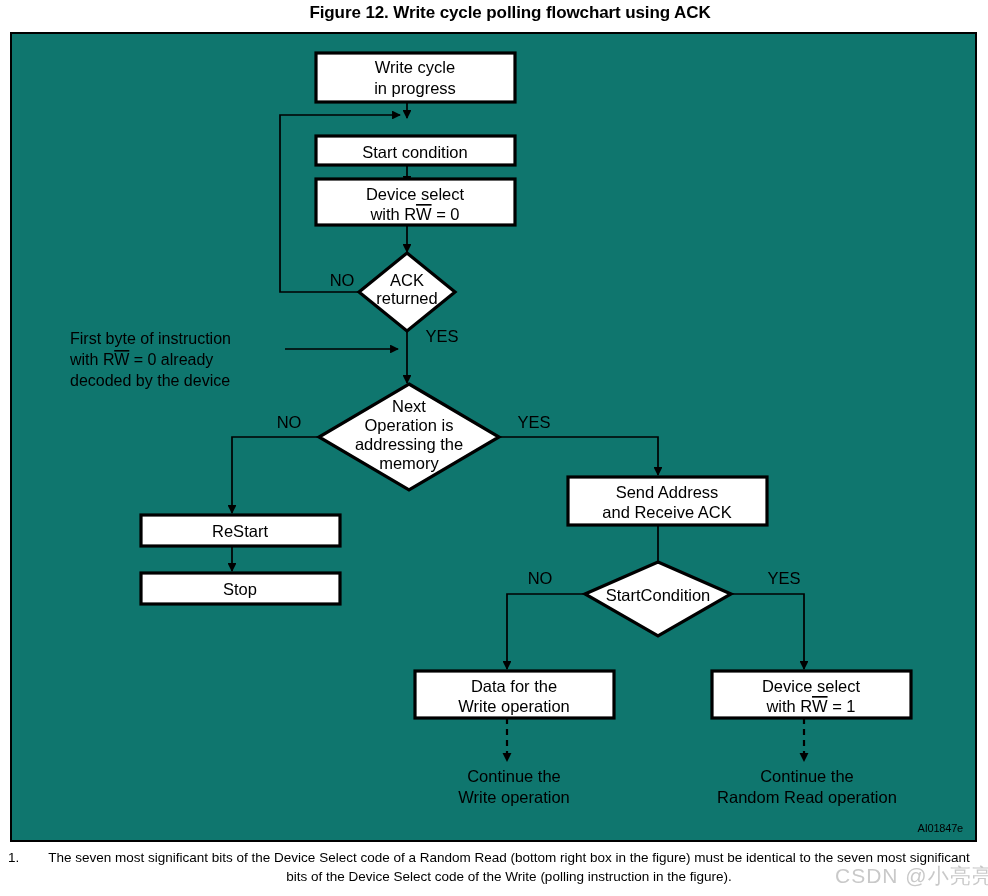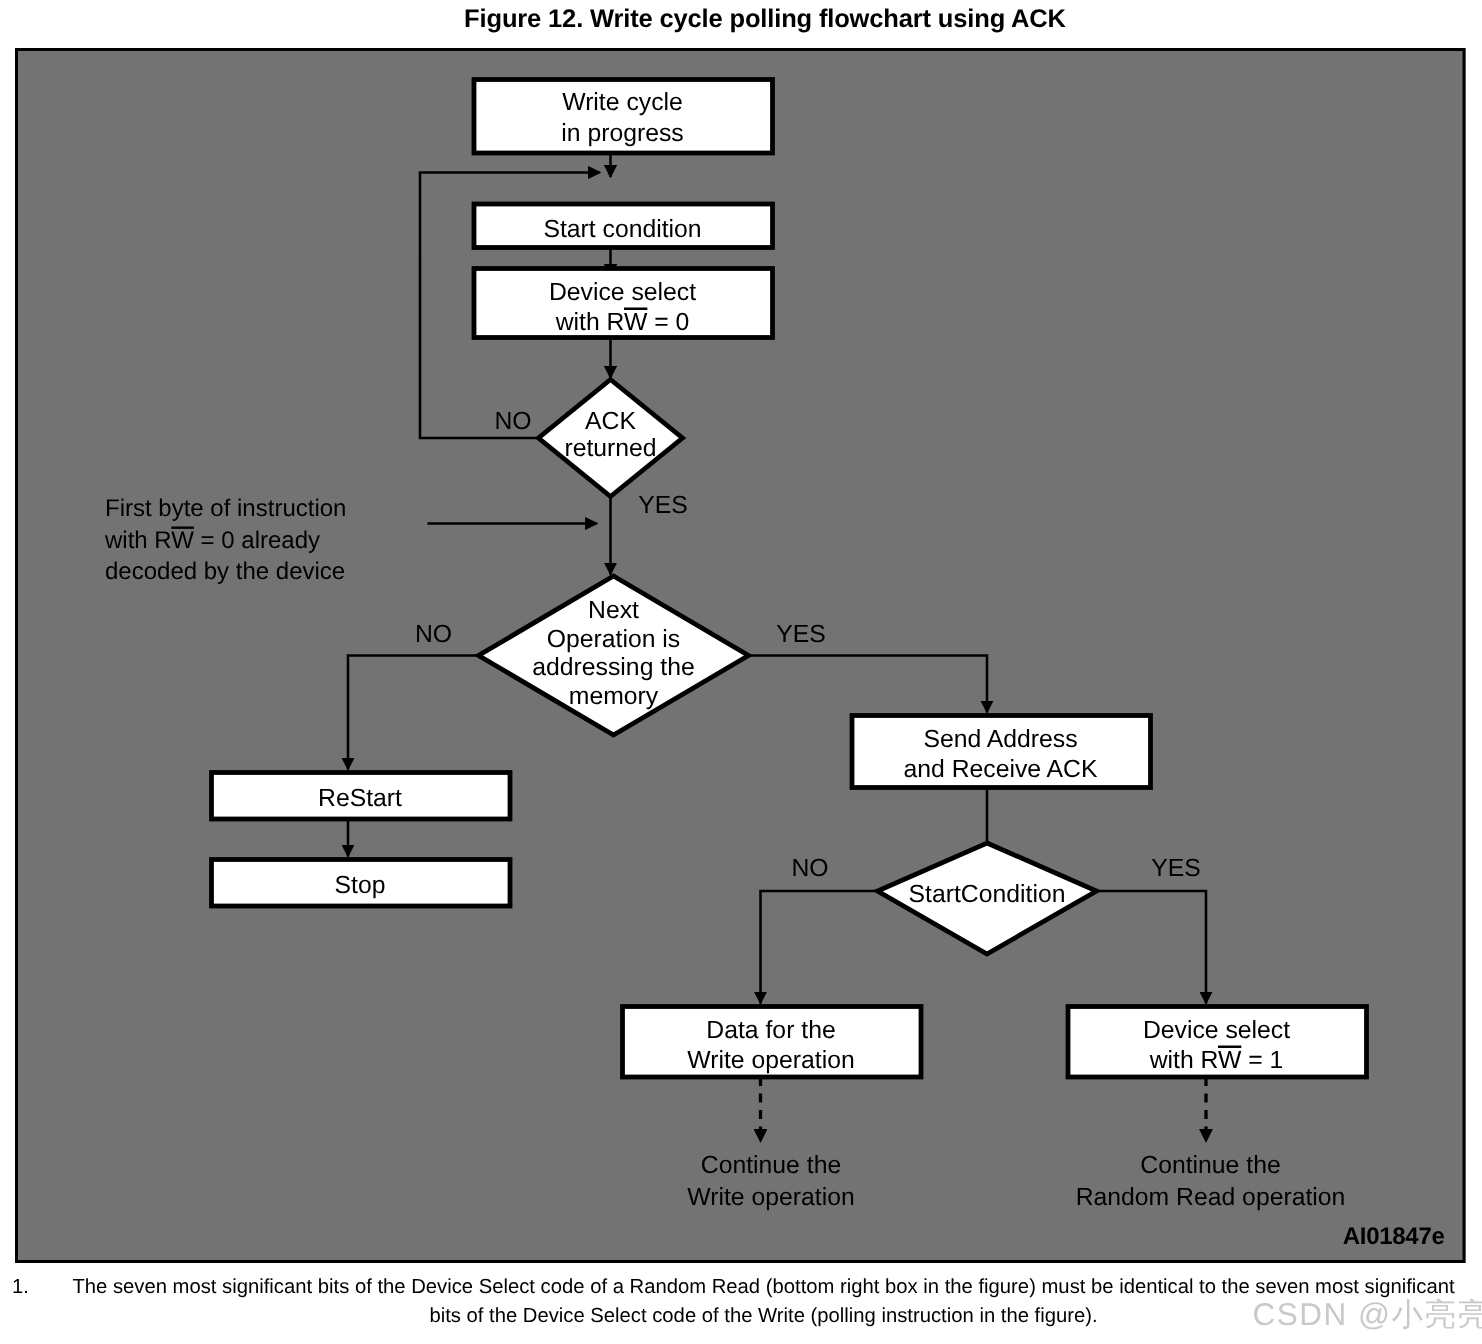--- a/index.html
+++ b/index.html
@@ -26,33 +26,33 @@
     letter-spacing: -0.1px;
   }
   #flow-frame {
     position: absolute;
     left: 10px;
     top: 32px;
     width: 967px;
     height: 810px;
     border: 2px solid #000;
     box-sizing: border-box;
-    background: #737373;
+    background: #0f766e;
   }
   #flow-svg {
     position: absolute;
     left: 0;
     top: 0;
   }
   .fig-id {
     position: absolute;
     right: 12px;
     bottom: 6px;
-    font-size: 16px;
-    font-weight: bold;
+    font-size: 11px;
+    font-weight: normal;
     letter-spacing: -0.2px;
   }
   #footnote {
     position: absolute;
     left: 8px;
     top: 848px;
     width: 972px;
     font-size: 13.5px;
     line-height: 19px;
     display: flex;

